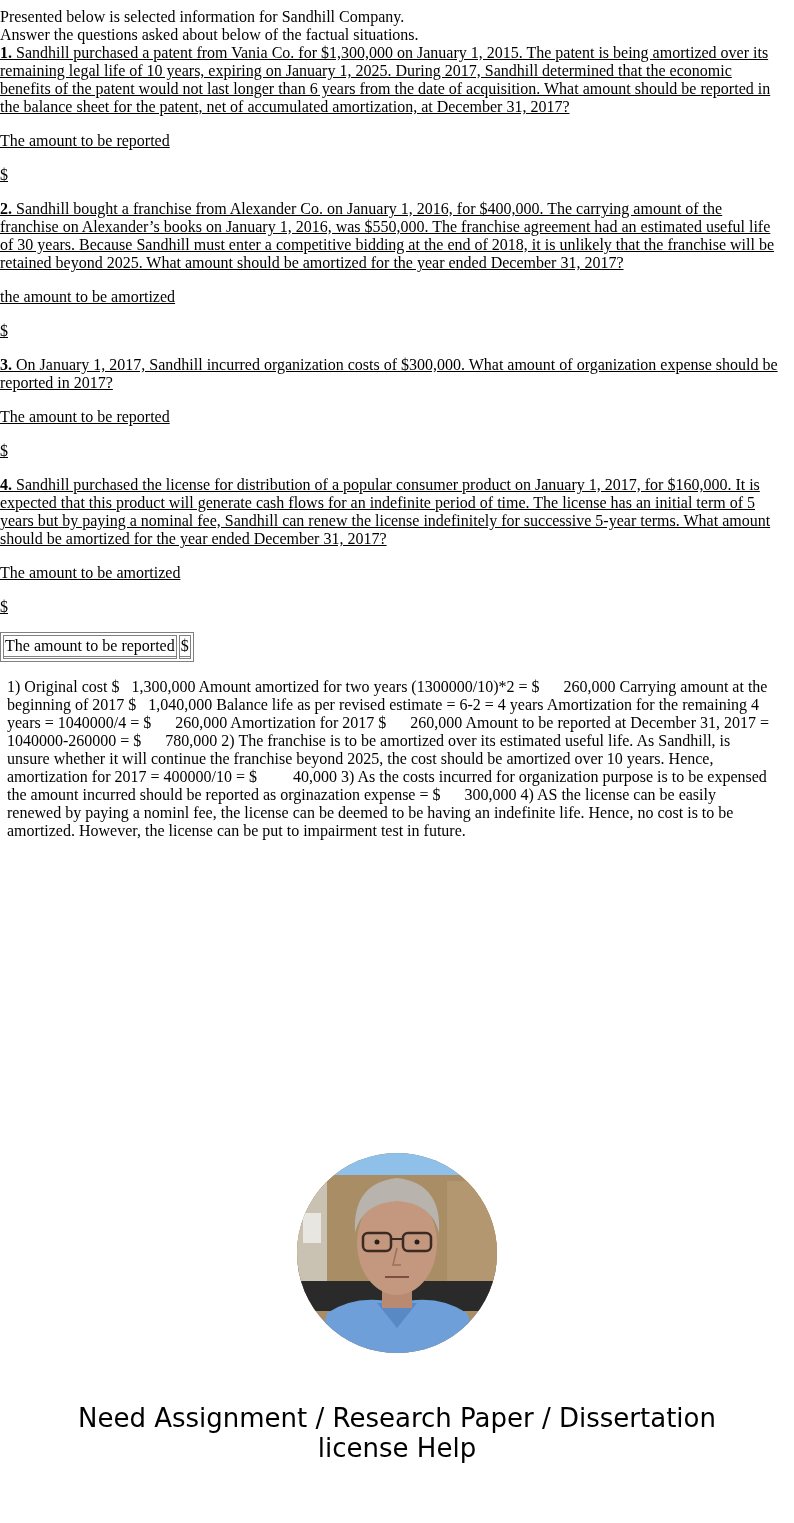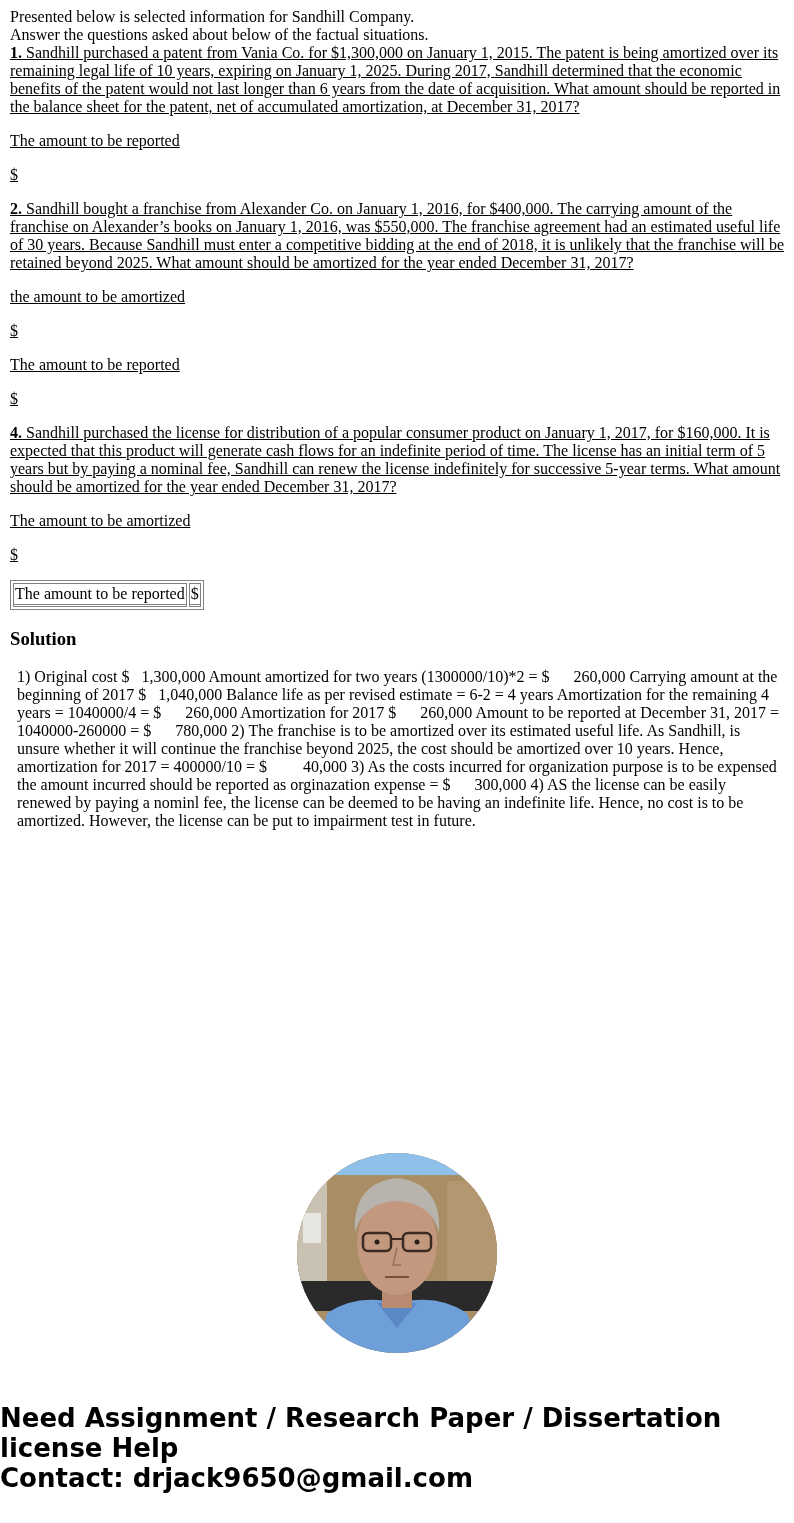--- a/index.html
+++ b/index.html
@@ -6,21 +6,21 @@
   body {
     width: 794px;
     height: 1523px;
     position: relative;
     font-family: "Liberation Serif", "DejaVu Serif", serif;
     font-size: 16px;
     line-height: 18px;
     color: #000;
     overflow: hidden;
   }
-  .content { position: absolute; left: 10px; top: 8px; width: 780px; }
+  .content { position: absolute; left: 0; top: 8px; width: 780px; }
   p { margin: 0; }
   .para { margin: 0 0 16px 0; text-decoration: underline; }
   .intro { margin: 0; }
   b { font-weight: bold; }
   table.answer {
     border-collapse: separate;
     border-spacing: 2px;
     border: 1px solid #808080;
     margin: 0 0 16px 0;
   }
@@ -46,59 +46,60 @@
     border-radius: 50%;
     overflow: hidden;
     background: linear-gradient(180deg, #8fbfe8 0%, #8fbfe8 12%, #a58a62 12%, #b49b74 55%, #2b2b2b 60%, #2b2b2b 72%, #6f9fd8 72%, #5f8fcf 100%);
   }
   .avatar svg { display: block; }
   .promo {
     position: absolute;
     left: 0;
     top: 1403px;
     width: 794px;
+    text-align: center;
     font-family: "DejaVu Sans", sans-serif;
-    font-weight: bold;
+    font-weight: normal;
     font-size: 26px;
     line-height: 30px;
     color: #000;
   }
 </style>
 </head>
 <body>
 
 <div class="content">
   <p class="intro">Presented below is selected information for Sandhill Company.</p>
   <p class="intro">Answer the questions asked about below of the factual situations.</p>
 
   <p class="para"><b>1.</b><span> Sandhill purchased a patent from Vania Co. for $1,300,000 on January 1, 2015. The patent is being amortized over its remaining legal life of 10 years, expiring on January 1, 2025. During 2017, Sandhill determined that the economic benefits of the patent would not last longer than 6 years from the date of acquisition. What amount should be reported in the balance sheet for the patent, net of accumulated amortization, at December 31, 2017?</span></p>
   <p class="para">The amount to be reported</p>
   <p class="para">$</p>
 
   <p class="para"><b>2.</b><span> Sandhill bought a franchise from Alexander Co. on January 1, 2016, for $400,000. The carrying amount of the franchise on Alexander’s books on January 1, 2016, was $550,000. The franchise agreement had an estimated useful life of 30 years. Because Sandhill must enter a competitive bidding at the end of 2018, it is unlikely that the franchise will be retained beyond 2025. What amount should be amortized for the year ended December 31, 2017?</span></p>
   <p class="para">the amount to be amortized</p>
   <p class="para">$</p>
 
+  <p class="para"><b>3.</b><span> On January 1, 2017, Sandhill incurred organization costs of $300,000. What amount of organization expense should be reported in 2017?</span></p>
   <p class="para">The amount to be reported</p>
   <p class="para">$</p>
 
   <p class="para"><b>4.</b><span> Sandhill purchased the license for distribution of a popular consumer product on January 1, 2017, for $160,000. It is expected that this product will generate cash flows for an indefinite period of time. The license has an initial term of 5 years but by paying a nominal fee, Sandhill can renew the license indefinitely for successive 5-year terms. What amount should be amortized for the year ended December 31, 2017?</span></p>
   <p class="para">The amount to be amortized</p>
   <p class="para">$</p>
 
   <table class="answer">
     <tbody>
         <tr>
       <td>The amount to be reported</td>
       <td>$</td>
     </tr>
   </tbody>
     </table>
 
-  <h3>Solution</h3>
   <p class="solution-text" style="white-space: pre-wrap;">1) Original cost $   1,300,000 Amount amortized for two years (1300000/10)*2 = $      260,000 Carrying amount at the beginning of 2017 $   1,040,000 Balance life as per revised estimate = 6-2 = 4 years Amortization for the remaining 4 years = 1040000/4 = $      260,000 Amortization for 2017 $      260,000 Amount to be reported at December 31, 2017 = 1040000-260000 = $      780,000 2) The franchise is to be amortized over its estimated useful life. As Sandhill, is unsure whether it will continue the franchise beyond 2025, the cost should be amortized over 10 years. Hence, amortization for 2017 = 400000/10 = $         40,000 3) As the costs incurred for organization purpose is to be expensed the amount incurred should be reported as orginazation expense = $      300,000 4) AS the license can be easily renewed by paying a nominl fee, the license can be deemed to be having an indefinite life. Hence, no cost is to be amortized. However, the license can be put to impairment test in future.</p>
 </div>
 
 <div class="avatar">
   <svg width="200" height="200" viewBox="0 0 200 200">
 
     <rect x="0" y="0" width="200" height="200" fill="#a88d65"></rect>
     <rect x="0" y="0" width="200" height="22" fill="#8fc0ea"></rect>
     <rect x="0" y="22" width="30" height="110" fill="#c9c2b3"></rect>
     <rect x="6" y="60" width="18" height="30" fill="#e8e6e0"></rect>
@@ -122,14 +123,13 @@
     <circle cx="120" cy="89" r="2.5" fill="#2a1e18"></circle>
 
     <path d="M100 95 L96 112 L104 112" fill="none" stroke="#9a6f5a" stroke-width="1.5"></path>
     <line x1="88" y1="124" x2="112" y2="124" stroke="#7a4f42" stroke-width="2"></line>
   </svg>
 </div>
 
 <div class="promo">
   <div>Need Assignment / Research Paper / Dissertation</div>
   <div>license Help</div>
-  <div>Contact: drjack9650@gmail.com</div>
 </div>
 
 </body></html>

